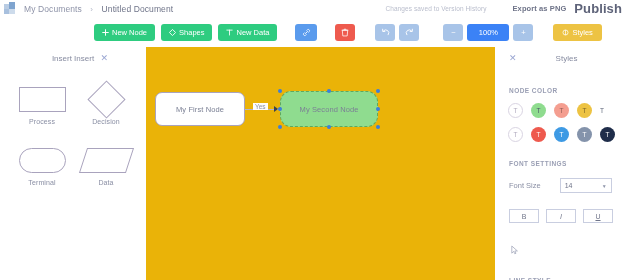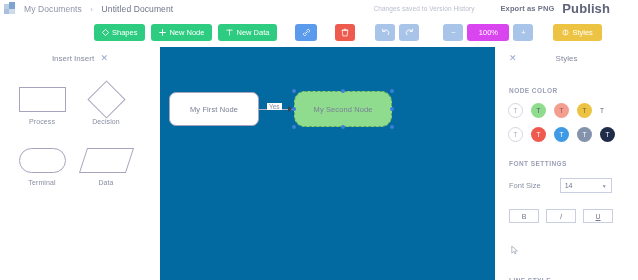--- a/index.html
+++ b/index.html
@@ -20,21 +20,21 @@
   }
   .logo { width:14px; height:13px; margin-left:3px; position:relative; flex:none; }
   .logo i { position:absolute; display:block; background:#9fb9da; }
   .logo i.a { left:1px; top:2px; width:5px; height:5px; background:#b9cce3; }
   .logo i.b { left:6px; top:0px; width:6px; height:7px; background:#7fa4cf; }
   .logo i.c { left:1px; top:7px; width:5px; height:5px; background:#a8c0de; }
   .logo i.d { left:6px; top:7px; width:6px; height:5px; background:#cddbeb; }
   .crumb { margin-left:7px; font-size:8.5px; color:#8e93a8; letter-spacing:.1px; }
   .crumb-sep { margin:0 6px; color:#b4b8c8; font-size:8px; }
   .crumb-cur { color:#6f7489; }
-  .topbar-right { margin-left:auto; display:flex; align-items:center; padding-right:28px; }
+  .topbar-right { margin-left:auto; display:flex; align-items:center; padding-right:16px; }
   .saved-note { font-size:6.5px; color:#b9bdcc; letter-spacing:.1px; }
   .export-link { font-size:7.5px; color:#6e7388; font-weight:bold; margin-left:26px; letter-spacing:.1px; }
   .publish-link { font-size:13px; color:#5e6379; margin-left:8px; letter-spacing:.1px;font-weight:bold; }
 
   
   .toolbar {
     position:absolute; top:19px; left:0; width:638px; height:26px;
     display:flex; align-items:center; background:#fff;
   }
   .tb-spacer { width:94px; flex:none; }
@@ -46,21 +46,21 @@
   }
   .btn.green { background:#2ecc80; }
   .btn.blue  { background:#5a9bed; width:22px; padding:0; }
   .btn.red   { background:#ee5a4e; width:20px; padding:0; margin-right:0; }
   .btn.lightblue { background:#a8c4e8; width:20px; padding:0; margin-right:4px; color:#fff; }
   .btn.yellow { background:#edc343; padding:0 9px; }
   .gap-sm { width:12px; flex:none; }
   .gap-md { width:20px; flex:none; }
   .zoomgrp { display:flex; align-items:center; flex:none; }
   .zoom-mid {
-    background:#d946ef; height:17px; color:#fff; font-size:7.5px;
+    background:#3b82f6; height:17px; color:#fff; font-size:7.5px;
     display:flex; align-items:center; justify-content:center;
     width:42px; margin:0 4px; border-radius:3px;
   }
   .icon-svg { display:block; }
 
   
   .left-panel { position:absolute; left:0; top:47px; width:146px; height:233px; background:#fff; }
   .panel-head {
     display:flex; align-items:center; justify-content:center;
     position:relative; height:22px; font-size:8px; color:#868ba0;
@@ -69,21 +69,21 @@
   .shape-grid { display:flex; flex-wrap:wrap; padding:14px 0 0 10px; }
   .shape-cell { width:64px; margin-bottom:19px; display:flex; flex-direction:column; align-items:center; cursor:pointer; }
   .shape-art { height:32px; display:flex; align-items:center; justify-content:center; }
   .shape-label { font-size:7px; color:#8a8fa4; margin-top:3px; letter-spacing:.1px; }
   .sh-rect { width:47px; height:25px; border:1px solid #a9a3bd; background:#fff; }
   .sh-dia { width:27px; height:27px; border:1px solid #a9a3bd; background:#fff; transform:rotate(45deg); }
   .sh-term { width:47px; height:25px; border:1px solid #a9a3bd; border-radius:13px; background:#fff; }
   .sh-data { width:47px; height:25px; border:1px solid #a9a3bd; background:#fff; transform:skewX(-18deg); }
 
   
-  .canvas { position:absolute; left:160px; top:47px; width:349px; height:233px; background:#0369a1; }
+  .canvas { position:absolute; left:146px; top:47px; width:349px; height:233px; background:#eab308; }
   .node {
     position:absolute; display:flex; align-items:center; justify-content:center;
     font-size:7.5px; color:#7b8095; cursor:pointer; letter-spacing:.1px;border-radius:11px;
   }
   .node1 {
     left:9px; top:45px; width:90px; height:34px;
     border:1px solid #a9a3bd; border-radius:7px; background:#fff;
   }
   .node2 {
     left:134px; top:44px; width:98px; height:36px;
@@ -156,30 +156,30 @@
       <span class="export-link">Export as PNG</span>
       <span class="publish-link">Publish</span>
     </div>
   </div>
 
   <div class="toolbar">
     <div class="tb-spacer"></div>
 
     <div class="btn green">
       <svg class="icon-svg" width="7" height="7" viewBox="0 0 10 10">
-        <path d="M5 0.6 L9.4 5 L5 9.4 L0.6 5 Z" fill="none" stroke="#ffffff" stroke-width="1.3"></path>
-      </svg>
-      <span>Shapes</span>
+        <path d="M5 1 V9 M1 5 H9" stroke="#ffffff" stroke-width="1.4" stroke-linecap="round"></path>
+      </svg>
+      <span>New Node</span>
     </div>
 
     <div class="btn green">
       <svg class="icon-svg" width="7" height="7" viewBox="0 0 10 10">
-        <path d="M5 1 V9 M1 5 H9" stroke="#ffffff" stroke-width="1.4" stroke-linecap="round"></path>
-      </svg>
-      <span>New Node</span>
+        <path d="M5 0.6 L9.4 5 L5 9.4 L0.6 5 Z" fill="none" stroke="#ffffff" stroke-width="1.3"></path>
+      </svg>
+      <span>Shapes</span>
     </div>
 
     <div class="btn green">
       <svg class="icon-svg" width="7" height="7" viewBox="0 0 10 10">
         <path d="M1.2 1.6 H8.8 M5 1.6 V8.6" stroke="#ffffff" stroke-width="1.2" stroke-linecap="round"></path>
       </svg>
       <span>New Data</span>
     </div>
 
     <div class="gap-sm"></div>

